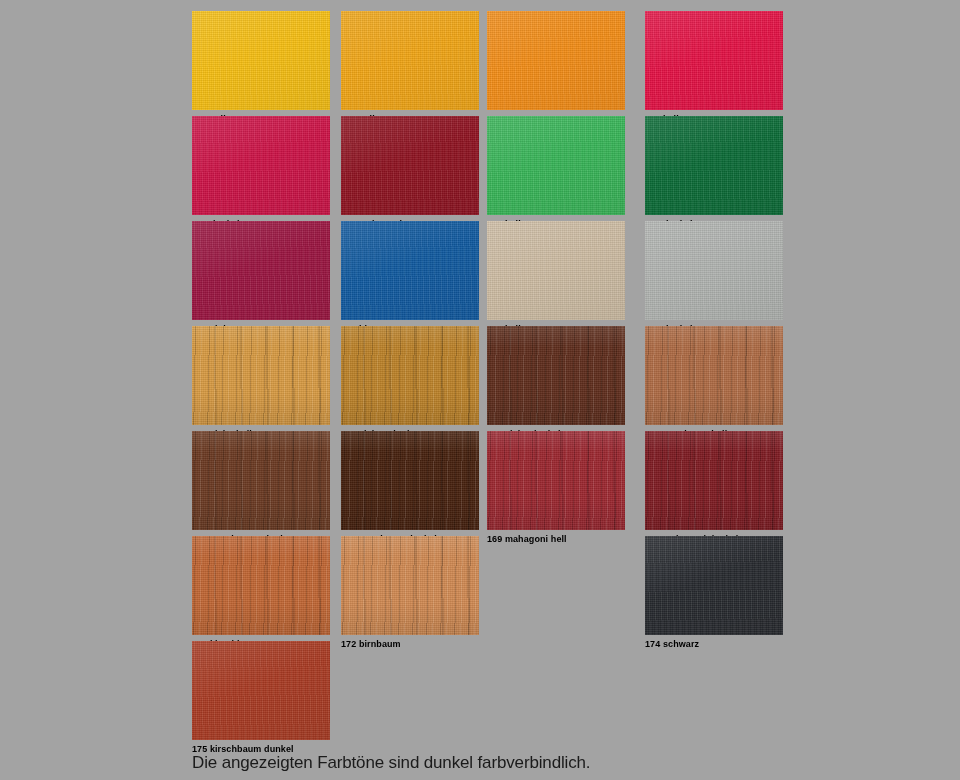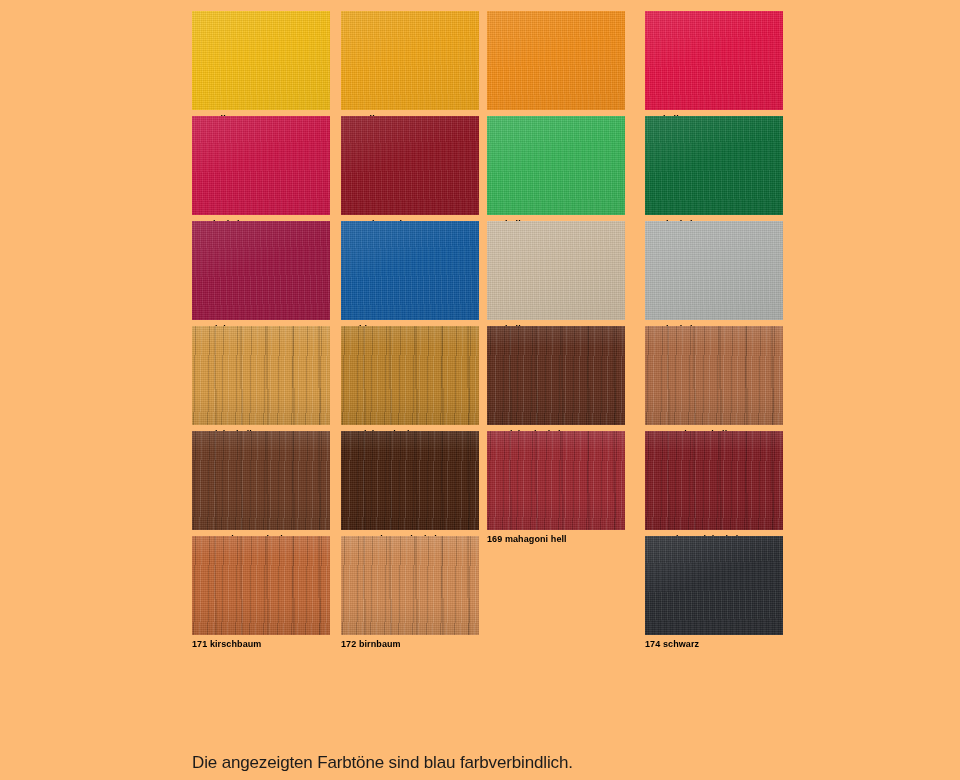--- a/index.html
+++ b/index.html
@@ -13,21 +13,21 @@
     font-family: "Liberation Sans", sans-serif;
     overflow: hidden;
     position: relative;
   }
 
   #sheet {
     position: absolute;
     left: 0; top: 0;
     width: 960px;
     height: 780px;
-    background: #fdba74;
+    background: #a3a3a3;
   }
 
   
   #swatch-grid {
     position: absolute;
     left: 192px;
     top: 11px;
     width: 580px;
   }
 
@@ -249,17 +249,23 @@
         </div>
         <div class="swatch-cell col-1">
           <div class="swatch-chip grain-wood" style="background-color: rgb(208, 138, 83);"></div>
           <div class="swatch-label">172 birnbaum</div>
         </div>
         <div class="swatch-cell col-3">
           <div class="swatch-chip grain-flat" style="background-color: rgb(38, 41, 46);"></div>
           <div class="swatch-label">174 schwarz</div>
         </div>
       </div>
+      <div class="swatch-row">
+        <div class="swatch-cell col-0">
+          <div class="swatch-chip grain-flat" style="background-color: rgb(168, 58, 34);"></div>
+          <div class="swatch-label">175 kirschbaum dunkel</div>
+        </div>
+      </div>
     </div>
 
-  <div id="footer-note">Die angezeigten Farbtöne sind blau farbverbindlich.</div>
+  <div id="footer-note">Die angezeigten Farbtöne sind dunkel farbverbindlich.</div>
 
 </div>
 
 </body></html>

